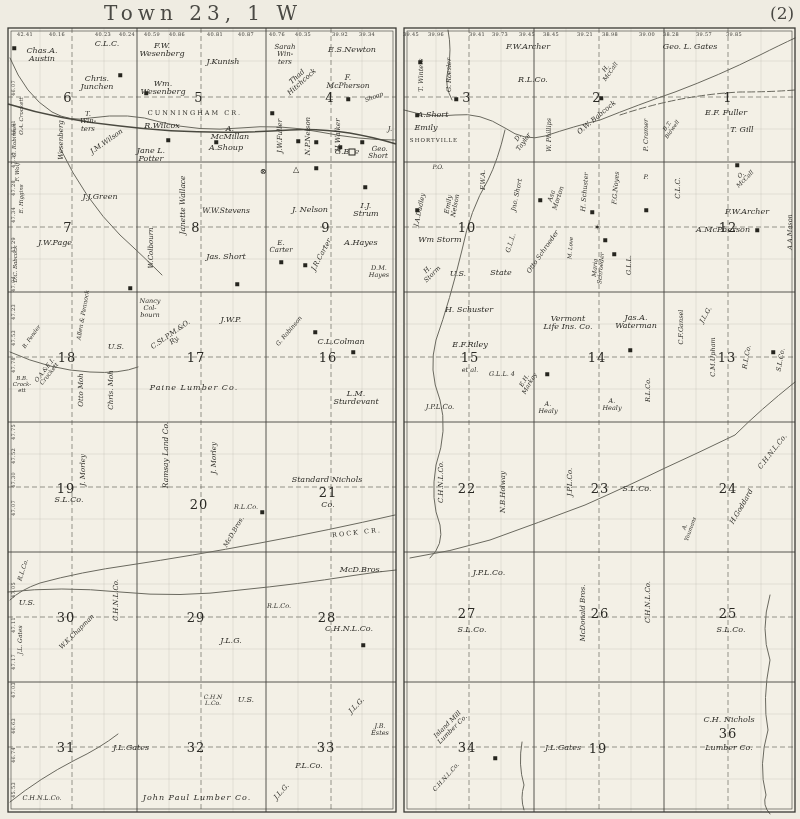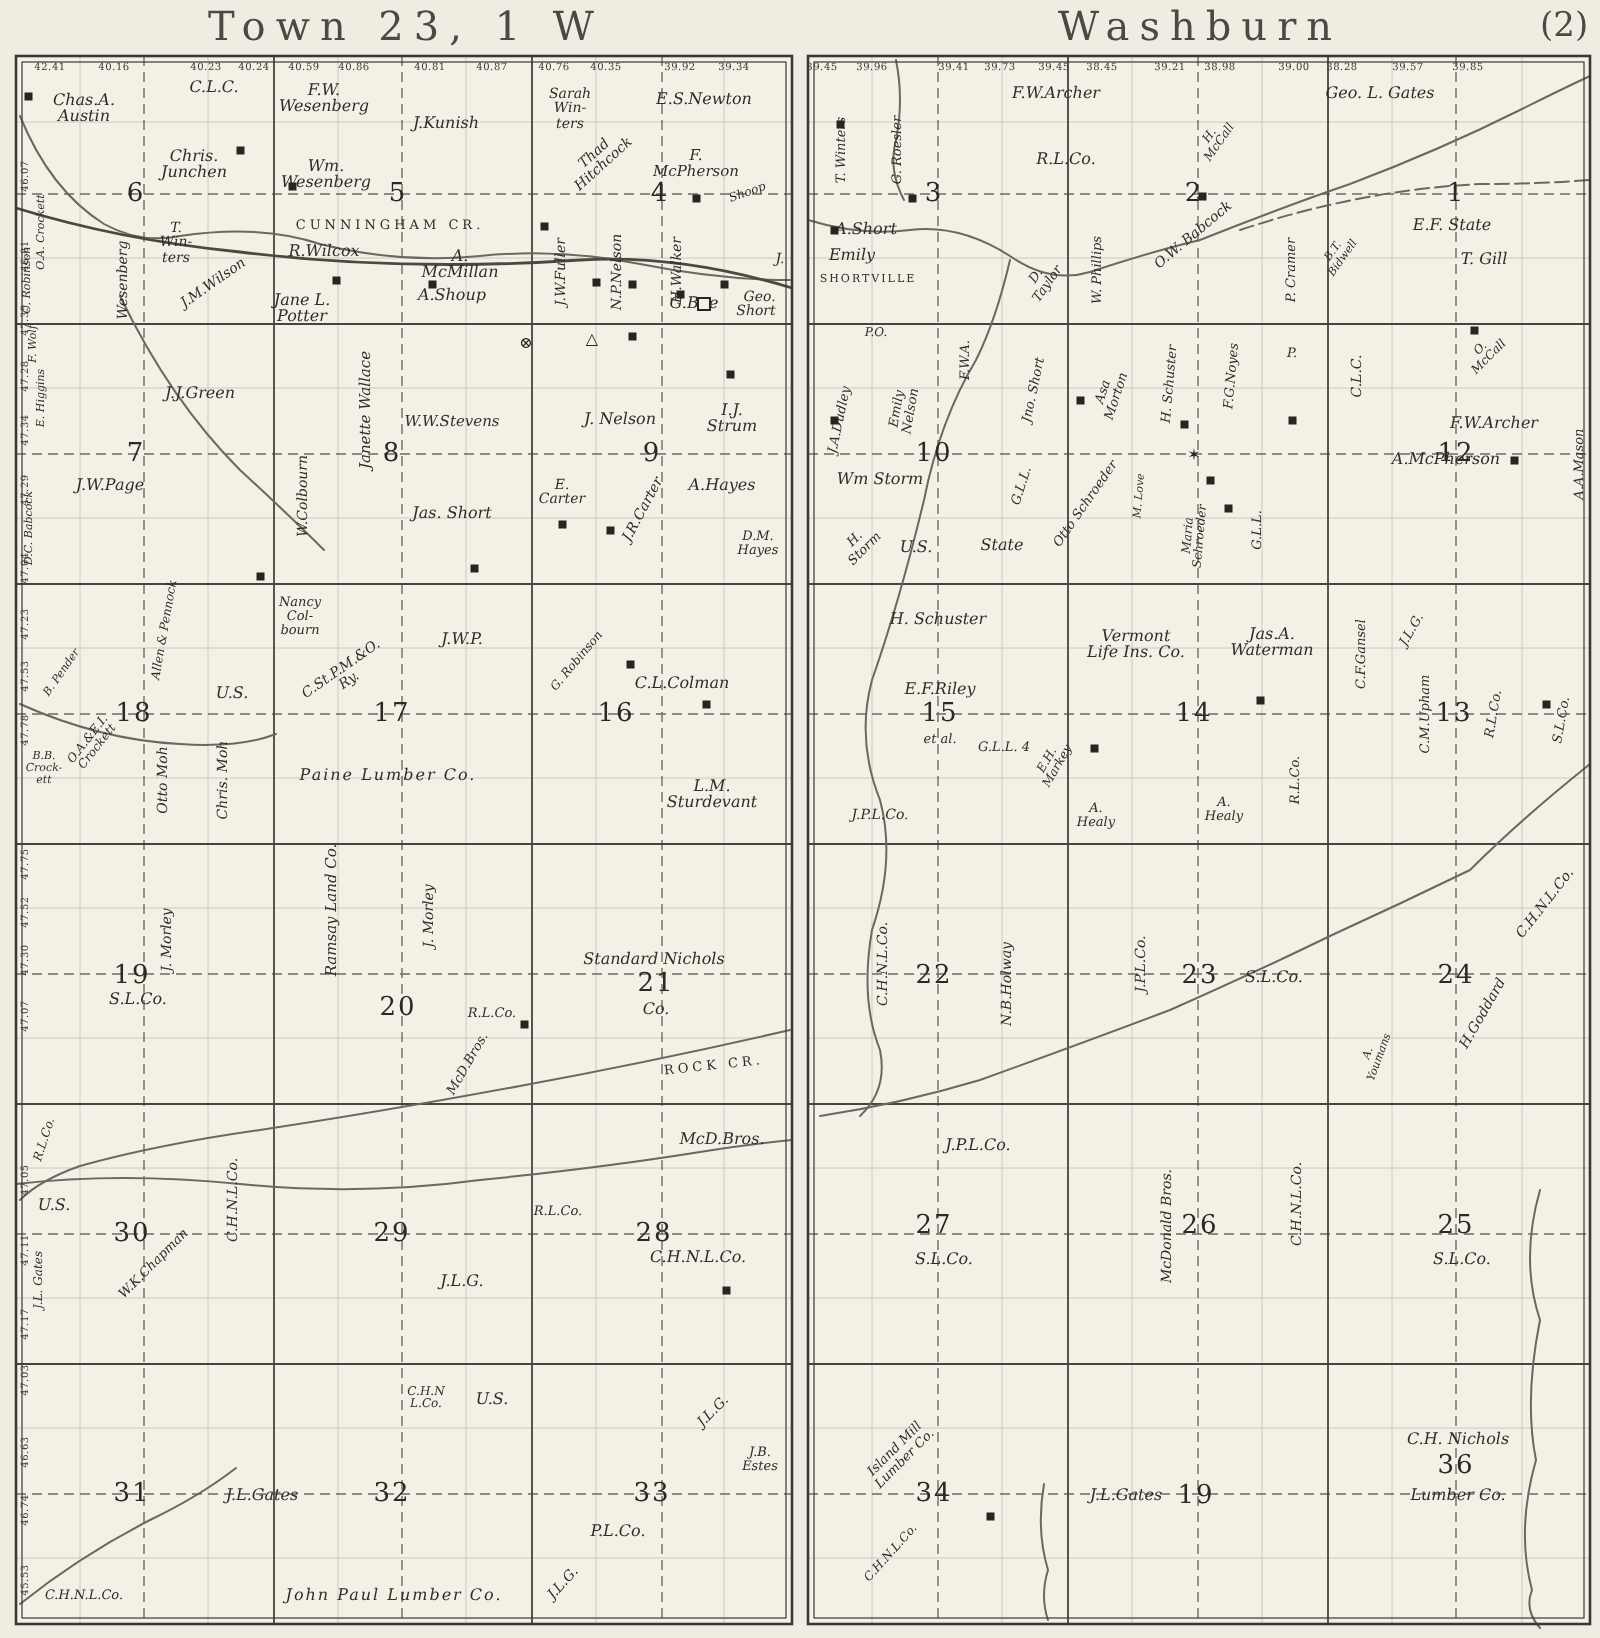--- a/index.html
+++ b/index.html
@@ -22,21 +22,20 @@
   .mk-tri,.mk-oplus,.mk-star{font-size:8px;font-style:normal;color:#26251f;line-height:1;}
 </style>
 </head>
 <body>
 
 <div id="stage">
   <div class="panelbg" style="left:8px;top:28px;width:388px;height:784px;"></div>
   <div class="panelbg" style="left:404px;top:28px;width:391px;height:784px;"></div>
 
   <div class="title" style="left:203px;">Town 23, 1 W</div>
-  <div class="title" style="left:600px;">Washburn</div>
   <div id="pagenum">(2)</div>
 
   <svg width="800" height="819" viewBox="0 0 800 819">
 
     <g stroke="#6b6a60" stroke-width="0.5" opacity="0.28" fill="none">
       <path d="M40,28V812 M104,28V812 M169,28V812 M233,28V812 M298,28V812 M362,28V812
                M436,28V812 M501,28V812 M566,28V812 M631,28V812 M696,28V812 M761,28V812"></path>
       <path d="M8,61H396 M8,129H396 M8,194H396 M8,259H396 M8,324H396 M8,389H396 M8,454H396 M8,519H396 M8,584H396 M8,649H396 M8,714H396 M8,779H396
                M404,61H795 M404,129H795 M404,194H795 M404,259H795 M404,324H795 M404,389H795 M404,454H795 M404,519H795 M404,584H795 M404,649H795 M404,714H795 M404,779H795"></path>
     </g>
@@ -190,21 +189,21 @@
       <div class="lbl" style="left: 42px; top: 798px; transform: translate(-50%, -50%); font-size: 6.5px;">C.H.N.L.Co.</div>
       <div class="lbl" style="left: 197px; top: 798px; transform: translate(-50%, -50%); letter-spacing: 1px;">John Paul Lumber Co.</div>
       <div class="lbl" style="left: 282px; top: 792px; transform: translate(-50%, -50%) rotate(-48deg); font-size: 7px;">J.L.G.</div>
       <div class="lbl" style="left: 421px; top: 75px; transform: translate(-50%, -50%) rotate(-90deg); font-size: 6.5px;">T. Winters</div>
       <div class="lbl" style="left: 449px; top: 75px; transform: translate(-50%, -50%) rotate(-90deg); font-size: 6.5px;">G. Roesler</div>
       <div class="lbl" style="left: 528px; top: 47px; transform: translate(-50%, -50%);">F.W.Archer</div>
       <div class="lbl" style="left: 690px; top: 47px; transform: translate(-50%, -50%);">Geo. L. Gates</div>
       <div class="lbl" style="left: 533px; top: 80px; transform: translate(-50%, -50%);">R.L.Co.</div>
       <div class="lbl" style="left: 608px; top: 70px; transform: translate(-50%, -50%) rotate(-55deg); font-size: 6px;">H.
 McCall</div>
-      <div class="lbl" style="left: 726px; top: 113px; transform: translate(-50%, -50%);">E.F. State</div>
+      <div class="lbl" style="left: 726px; top: 113px; transform: translate(-50%, -50%);">E.F. Fuller</div>
       <div class="lbl" style="left: 433px; top: 115px; transform: translate(-50%, -50%);">A.Short</div>
       <div class="lbl" style="left: 426px; top: 128px; transform: translate(-50%, -50%);">Emily</div>
       <div class="lbl up" style="left: 434px; top: 141px; transform: translate(-50%, -50%); font-size: 5.5px; letter-spacing: 1px;">SHORTVILLE</div>
       <div class="lbl" style="left: 438px; top: 167px; transform: translate(-50%, -50%); font-size: 6px;">P.O.</div>
       <div class="lbl" style="left: 483px; top: 180px; transform: translate(-50%, -50%) rotate(-90deg); font-size: 6.5px;">F.W.A.</div>
       <div class="lbl" style="left: 521px; top: 140px; transform: translate(-50%, -50%) rotate(-55deg); font-size: 6.5px;">D.
 Taylor</div>
       <div class="lbl" style="left: 549px; top: 135px; transform: translate(-50%, -50%) rotate(-90deg); font-size: 6.5px;">W. Phillips</div>
       <div class="lbl" style="left: 597px; top: 118px; transform: translate(-50%, -50%) rotate(-40deg); font-size: 7px;">O.W. Babcock</div>
       <div class="lbl" style="left: 646px; top: 135px; transform: translate(-50%, -50%) rotate(-90deg); font-size: 6.5px;">P. Cramer</div>
@@ -278,21 +277,21 @@
       <div class="lbl" style="left: 729px; top: 720px; transform: translate(-50%, -50%);">C.H. Nichols</div>
       <div class="lbl" style="left: 729px; top: 748px; transform: translate(-50%, -50%);">Lumber Co.</div>
       <div class="secnum" style="left: 68px; top: 97px; transform: translate(-50%, -50%);">6</div>
       <div class="secnum" style="left: 199px; top: 97px; transform: translate(-50%, -50%);">5</div>
       <div class="secnum" style="left: 330px; top: 97px; transform: translate(-50%, -50%);">4</div>
       <div class="secnum" style="left: 68px; top: 227px; transform: translate(-50%, -50%);">7</div>
       <div class="secnum" style="left: 196px; top: 227px; transform: translate(-50%, -50%);">8</div>
       <div class="secnum" style="left: 326px; top: 227px; transform: translate(-50%, -50%);">9</div>
       <div class="secnum" style="left: 67px; top: 357px; transform: translate(-50%, -50%);">18</div>
       <div class="secnum" style="left: 196px; top: 357px; transform: translate(-50%, -50%);">17</div>
-      <div class="secnum" style="left: 308px; top: 357px; transform: translate(-50%, -50%);">16</div>
+      <div class="secnum" style="left: 328px; top: 357px; transform: translate(-50%, -50%);">16</div>
       <div class="secnum" style="left: 66px; top: 488px; transform: translate(-50%, -50%);">19</div>
       <div class="secnum" style="left: 199px; top: 504px; transform: translate(-50%, -50%);">20</div>
       <div class="secnum" style="left: 328px; top: 492px; transform: translate(-50%, -50%);">21</div>
       <div class="secnum" style="left: 66px; top: 617px; transform: translate(-50%, -50%);">30</div>
       <div class="secnum" style="left: 196px; top: 617px; transform: translate(-50%, -50%);">29</div>
       <div class="secnum" style="left: 327px; top: 617px; transform: translate(-50%, -50%);">28</div>
       <div class="secnum" style="left: 66px; top: 747px; transform: translate(-50%, -50%);">31</div>
       <div class="secnum" style="left: 196px; top: 747px; transform: translate(-50%, -50%);">32</div>
       <div class="secnum" style="left: 326px; top: 747px; transform: translate(-50%, -50%);">33</div>
       <div class="secnum" style="left: 467px; top: 97px; transform: translate(-50%, -50%);">3</div>

